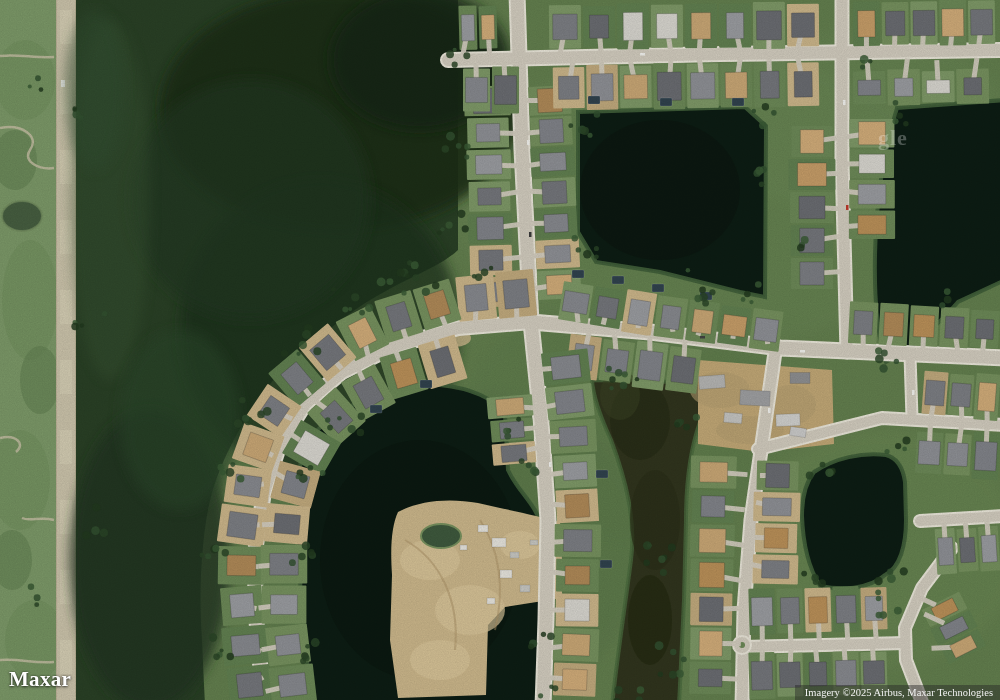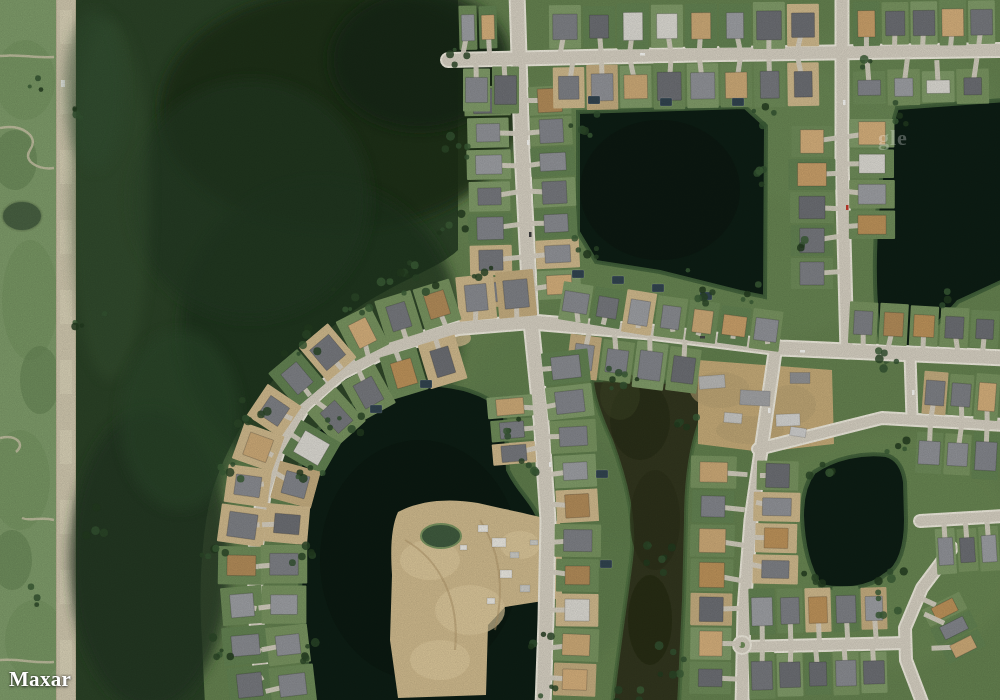--- a/index.html
+++ b/index.html
@@ -790,13 +790,14 @@
         <rect x="768" y="408" width="2.5" height="5" fill="#f4f4f0"></rect>
         <rect x="700" y="336" width="5" height="2.5" fill="#444"></rect>
         <rect x="912" y="390" width="2.5" height="5" fill="#f4f4f0"></rect>
         <rect x="800" y="350" width="5" height="2.5" fill="#f4f4f0"></rect>
       </g>
     <rect width="1000" height="700" filter="url(#grain)" opacity="0.17"></rect>
   </svg>
 
   <span class="gwm">gle</span>
   <div class="glogo">Maxar</div>
+  <div class="attr">Imagery ©2025 Airbus, Maxar Technologies</div>
 </div>
 
 </body></html>

